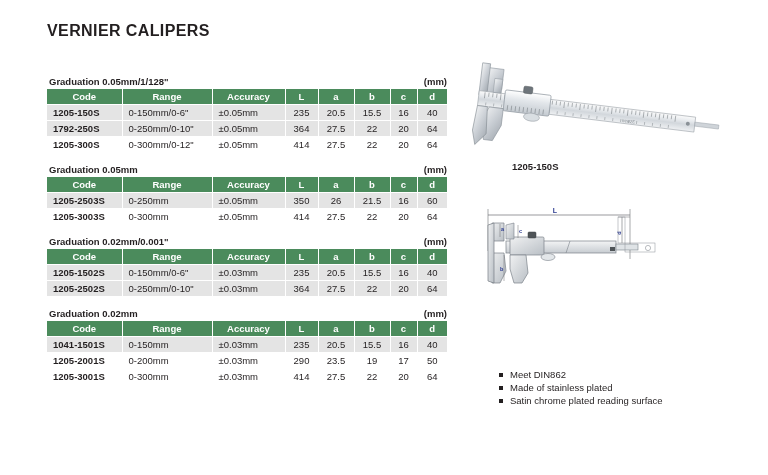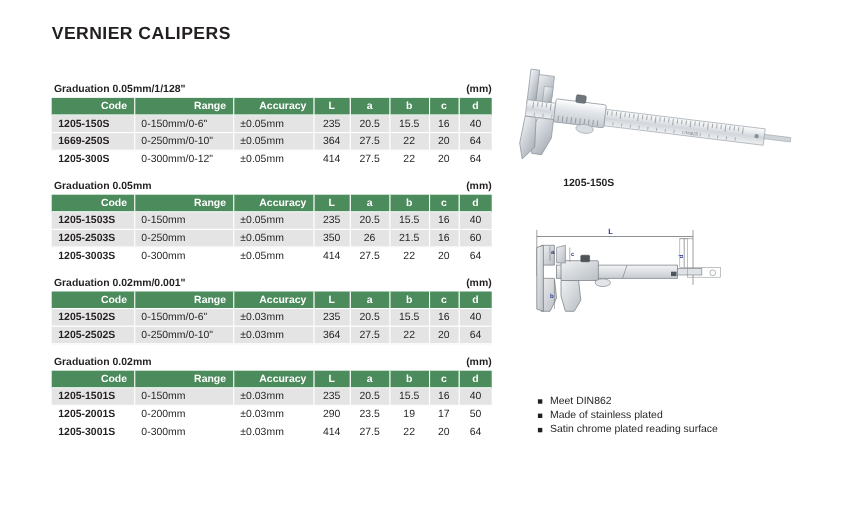--- a/index.html
+++ b/index.html
@@ -54,21 +54,21 @@
     table-layout: fixed;
     font-size: 9.5px;
   }
   table.spec th {
     background: #4b8b5c;
     color: #ffffff;
     font-weight: bold;
     height: 15px;
     line-height: 15px;
     padding: 0 6px;
-    text-align: right;
+    text-align: center;
     border-right: 1px solid #ffffff;
     border-bottom: 1px solid #ffffff;
   }
   table.spec th:last-child { border-right: none; }
   table.spec th.num { text-align: center; padding: 0 2px; }
 
   table.spec td {
     height: 15px;
     line-height: 15px;
     padding: 0 6px;
@@ -125,21 +125,21 @@
     top: 133px;
     width: 285px;
     height: 110px;
   }
 
   
   #feature-list {
     position: absolute;
     left: 13px;
     top: 290px;
-    margin: 6px;
+    margin: 16px;
     padding: 0;
     list-style: none;
   }
   #feature-list li {
     font-size: 9.5px;
     line-height: 13px;
     color: #231f20;
     padding-left: 11px;
     position: relative;
     white-space: nowrap;
@@ -194,21 +194,21 @@
           <td class="code">1205-150S</td>
           <td>0-150mm/0-6"</td>
           <td>±0.05mm</td>
           <td class="num">235</td>
           <td class="num">20.5</td>
           <td class="num">15.5</td>
           <td class="num">16</td>
           <td class="num">40</td>
         </tr>
         <tr class="odd">
-          <td class="code">1669-250S</td>
+          <td class="code">1792-250S</td>
           <td>0-250mm/0-10"</td>
           <td>±0.05mm</td>
           <td class="num">364</td>
           <td class="num">27.5</td>
           <td class="num">22</td>
           <td class="num">20</td>
           <td class="num">64</td>
         </tr>
         <tr class="even">
           <td class="code">1205-300S</td>
@@ -247,30 +247,20 @@
           <th>Accuracy</th>
           <th class="num">L</th>
           <th class="num">a</th>
           <th class="num">b</th>
           <th class="num">c</th>
           <th class="num">d</th>
         </tr>
       </thead>
       <tbody>
         <tr class="odd">
-          <td class="code">1205-1503S</td>
-          <td>0-150mm</td>
-          <td>±0.05mm</td>
-          <td class="num">235</td>
-          <td class="num">20.5</td>
-          <td class="num">15.5</td>
-          <td class="num">16</td>
-          <td class="num">40</td>
-        </tr>
-        <tr class="odd">
           <td class="code">1205-2503S</td>
           <td>0-250mm</td>
           <td>±0.05mm</td>
           <td class="num">350</td>
           <td class="num">26</td>
           <td class="num">21.5</td>
           <td class="num">16</td>
           <td class="num">60</td>
         </tr>
         <tr class="even">
@@ -363,21 +353,21 @@
           <th>Accuracy</th>
           <th class="num">L</th>
           <th class="num">a</th>
           <th class="num">b</th>
           <th class="num">c</th>
           <th class="num">d</th>
         </tr>
       </thead>
       <tbody>
         <tr class="odd">
-          <td class="code">1205-1501S</td>
+          <td class="code">1041-1501S</td>
           <td>0-150mm</td>
           <td>±0.03mm</td>
           <td class="num">235</td>
           <td class="num">20.5</td>
           <td class="num">15.5</td>
           <td class="num">16</td>
           <td class="num">40</td>
         </tr>
         <tr class="even">
           <td class="code">1205-2001S</td>

